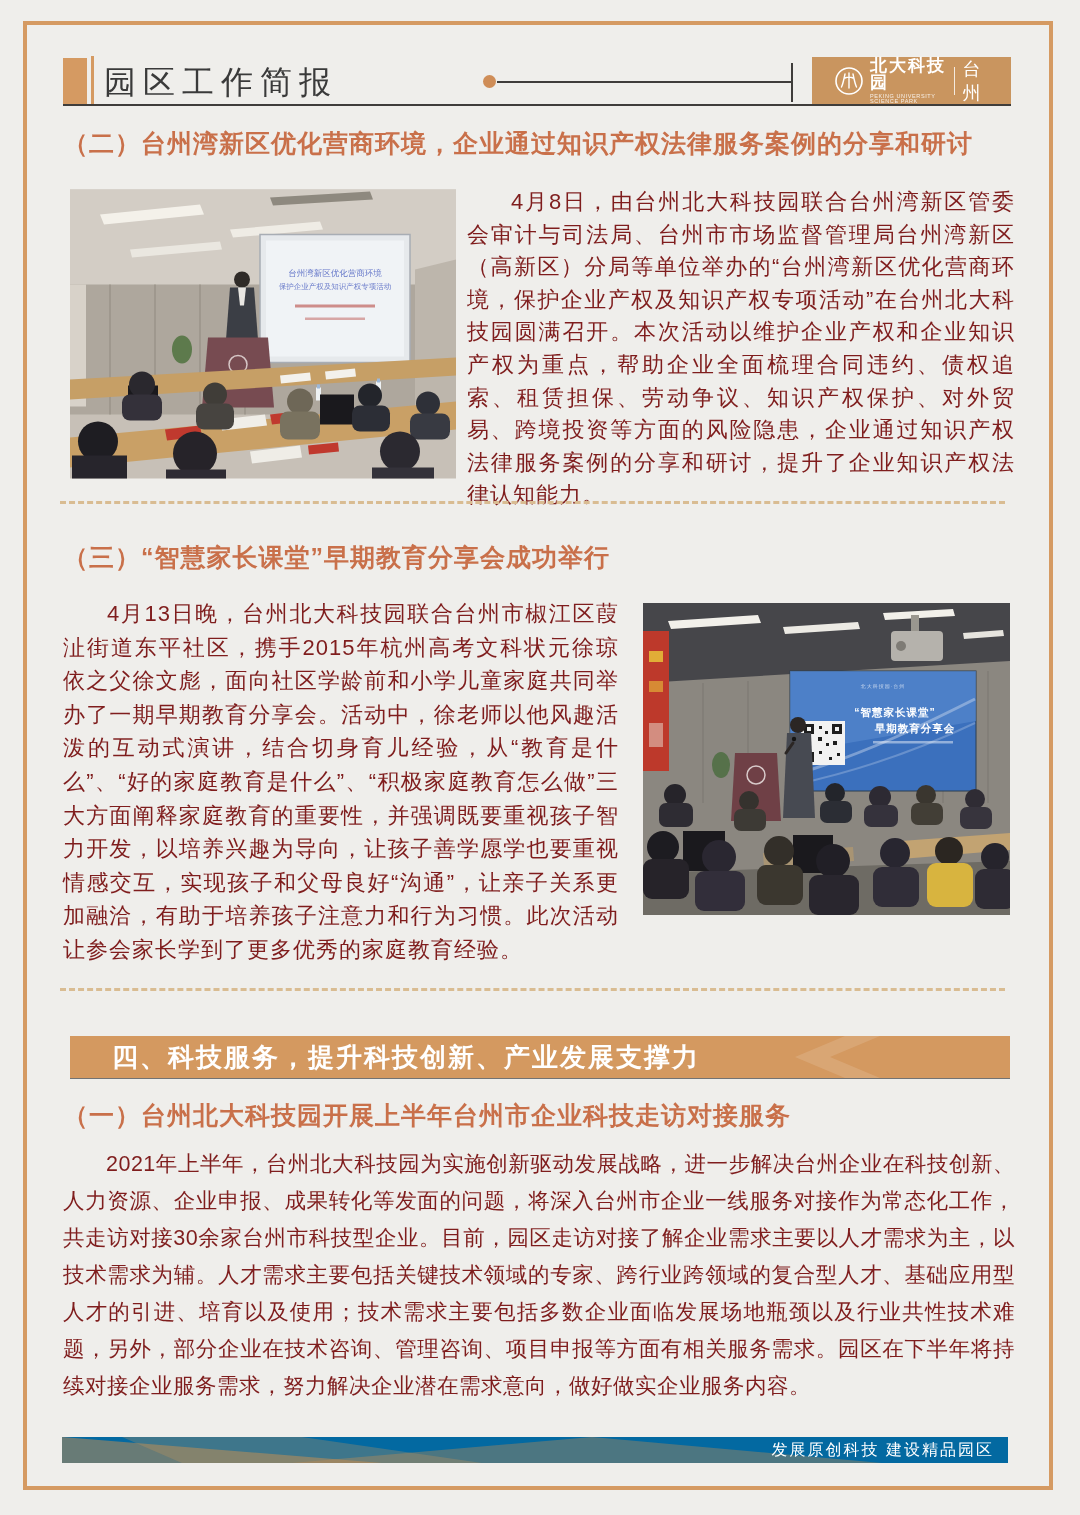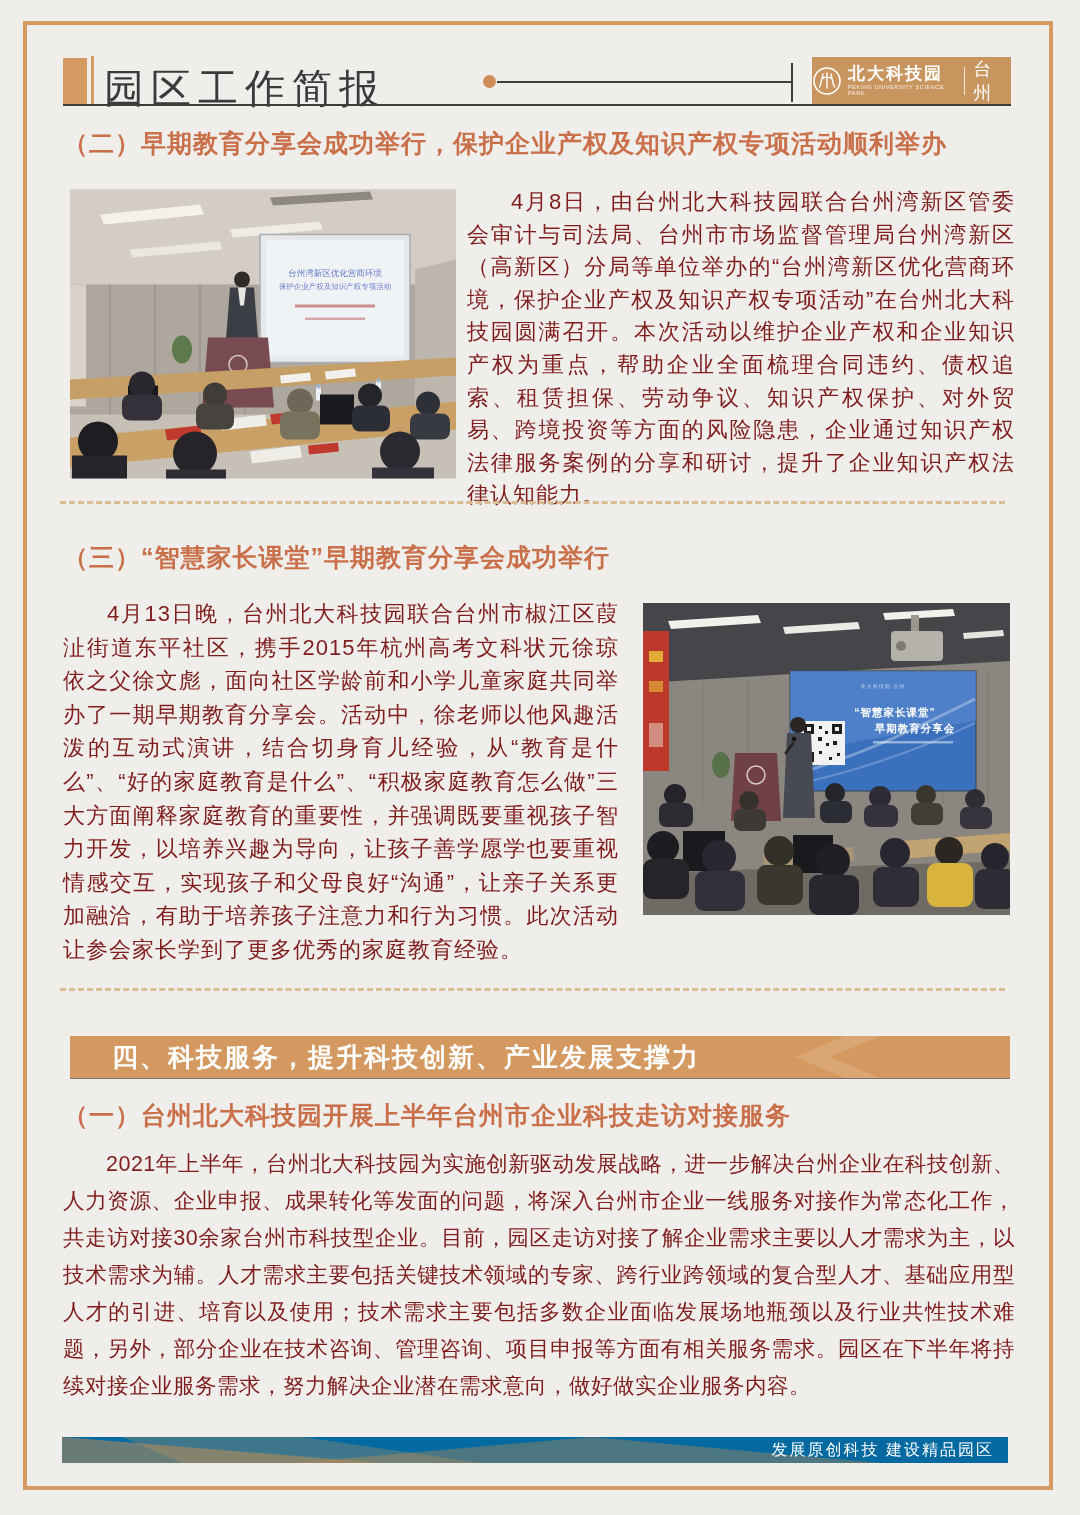--- a/index.html
+++ b/index.html
@@ -3,26 +3,26 @@
 <meta charset="utf-8">
 <style>
   html,body{margin:0;padding:0;}
   body{width:1080px;height:1515px;background:#efeeeb;font-family:"Liberation Sans","DejaVu Sans",sans-serif;}
   .page{position:relative;width:1080px;height:1515px;background:#efeeeb;overflow:hidden;}
   .frame{position:absolute;left:23px;top:21px;width:1030px;height:1469px;border:4px solid #d59a62;box-sizing:border-box;}
 
   
   .header-tab{position:absolute;left:63px;top:58px;width:24px;height:46px;background:#d59a62;}
   .header-tab-line{position:absolute;left:91px;top:56px;width:3px;height:50px;background:#d59a62;}
-  .page-title{position:absolute;left:104px;top:61px;font-size:40px;color:#3a3a3a;font-weight:400;letter-spacing:7px;}
+  .page-title{position:absolute;left:104px;top:61px;font-size:32px;color:#3a3a3a;font-weight:400;letter-spacing:7px;}
   .header-underline{position:absolute;left:63px;top:104px;width:948px;height:2px;background:#3f3d3b;}
   .header-rule{position:absolute;left:497px;top:81px;width:294px;height:2px;background:#3f3d3b;}
   .header-rule-dot{position:absolute;left:483px;top:75px;width:13px;height:13px;border-radius:50%;background:#cf8d57;}
   .header-rule-cap{position:absolute;left:791px;top:63px;width:2px;height:39px;background:#3f3d3b;}
-  .logo-block{position:absolute;left:812px;top:57px;width:199px;height:47px;background:#c9955f;display:flex;align-items:center;padding:0 0;box-sizing:border-box;color:#fff;}
+  .logo-block{position:absolute;left:812px;top:57px;width:199px;height:47px;background:#c9955f;display:flex;align-items:center;padding:0 22px;box-sizing:border-box;color:#fff;}
   .logo-emblem{width:30px;height:30px;flex:0 0 30px;margin-right:6px;}
   .logo-org{display:flex;flex-direction:column;line-height:1;}
   .logo-org-name{font-size:17px;font-weight:700;letter-spacing:2px;font-family:"Liberation Serif","DejaVu Serif",serif;}
   .logo-org-sub{font-size:5.5px;letter-spacing:0.6px;opacity:.85;margin-top:3px;}
   .logo-divider{width:1px;height:28px;background:rgba(255,255,255,.8);margin:0 8px 0 7px;}
   .logo-region{font-size:18px;letter-spacing:2px;}
 
   
   .sec-heading{position:absolute;left:63px;width:950px;font-size:25px;font-weight:700;color:#c9704a;letter-spacing:1px;white-space:nowrap;}
   .h2{top:127px;}
@@ -73,21 +73,21 @@
       <path d="M11,8 C10,13 9,18 7.5,21 M15,7 L15,22 M19,8 C20,13 21,18 22.5,21 M11,12 C13,11 17,11 19,12" fill="none" stroke="#ffffff" stroke-width="1.4" stroke-linecap="round"></path>
     </svg>
     <div class="logo-org">
       <span class="logo-org-name">北大科技园</span>
       <span class="logo-org-sub">PEKING UNIVERSITY SCIENCE PARK</span>
     </div>
     <div class="logo-divider"></div>
     <span class="logo-region">台州</span>
   </div>
 
-  <div class="sec-heading h2">（二）早期教育分享会成功举行，保护企业产权及知识产权专项活动顺利举办</div>
+  <div class="sec-heading h2">（二）台州湾新区优化营商环境，企业通过知识产权法律服务案例的分享和研讨</div>
 
   <div class="photo1">
     <svg class="photo-svg" viewBox="0 0 386 289">
       <rect x="0" y="0" width="386" height="289" fill="#c7c0b7"></rect>
       <polygon points="0,0 386,0 386,95 0,130" fill="#d3cdc5"></polygon>
       <polygon points="30,25 130,15 134,25 34,35" fill="#f4f1ea"></polygon>
       <polygon points="160,40 250,32 253,40 163,48" fill="#efece5"></polygon>
       <polygon points="60,60 150,52 152,60 62,68" fill="#eae7e0"></polygon>
       <polygon points="200,8 300,2 303,10 203,16" fill="#8e897f"></polygon>
       <rect x="0" y="95" width="386" height="130" fill="#aea79d"></rect>

